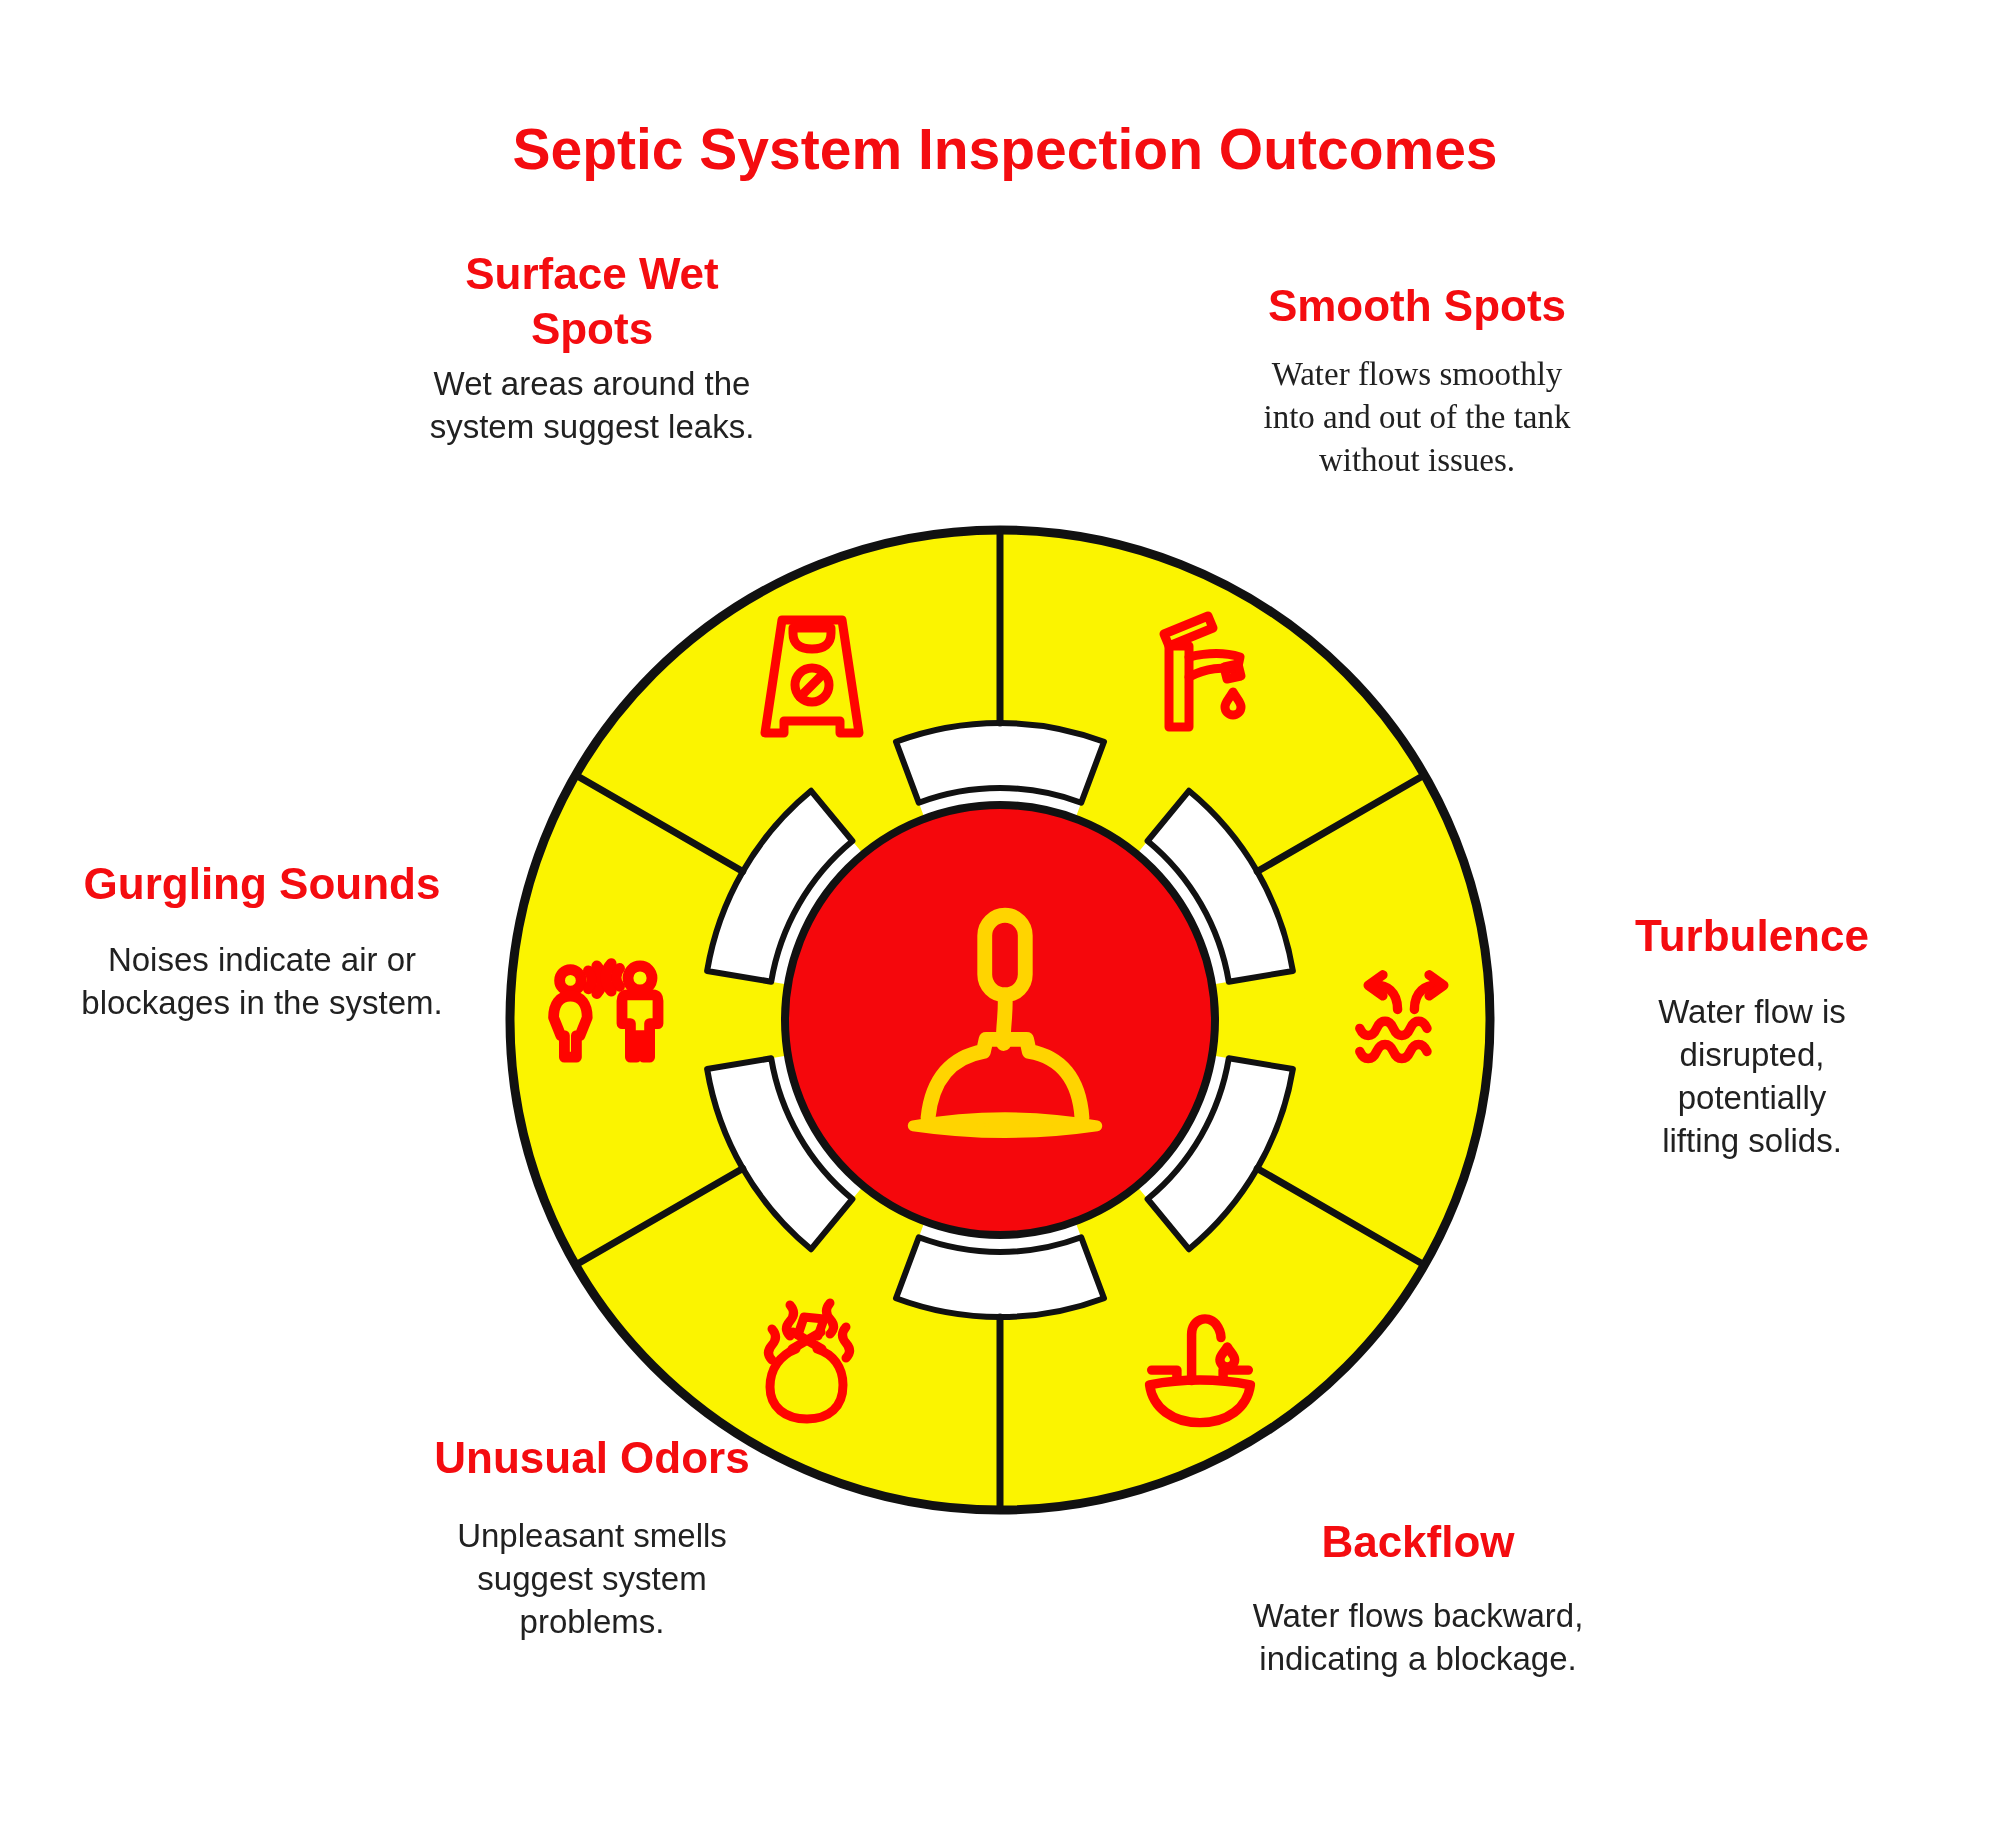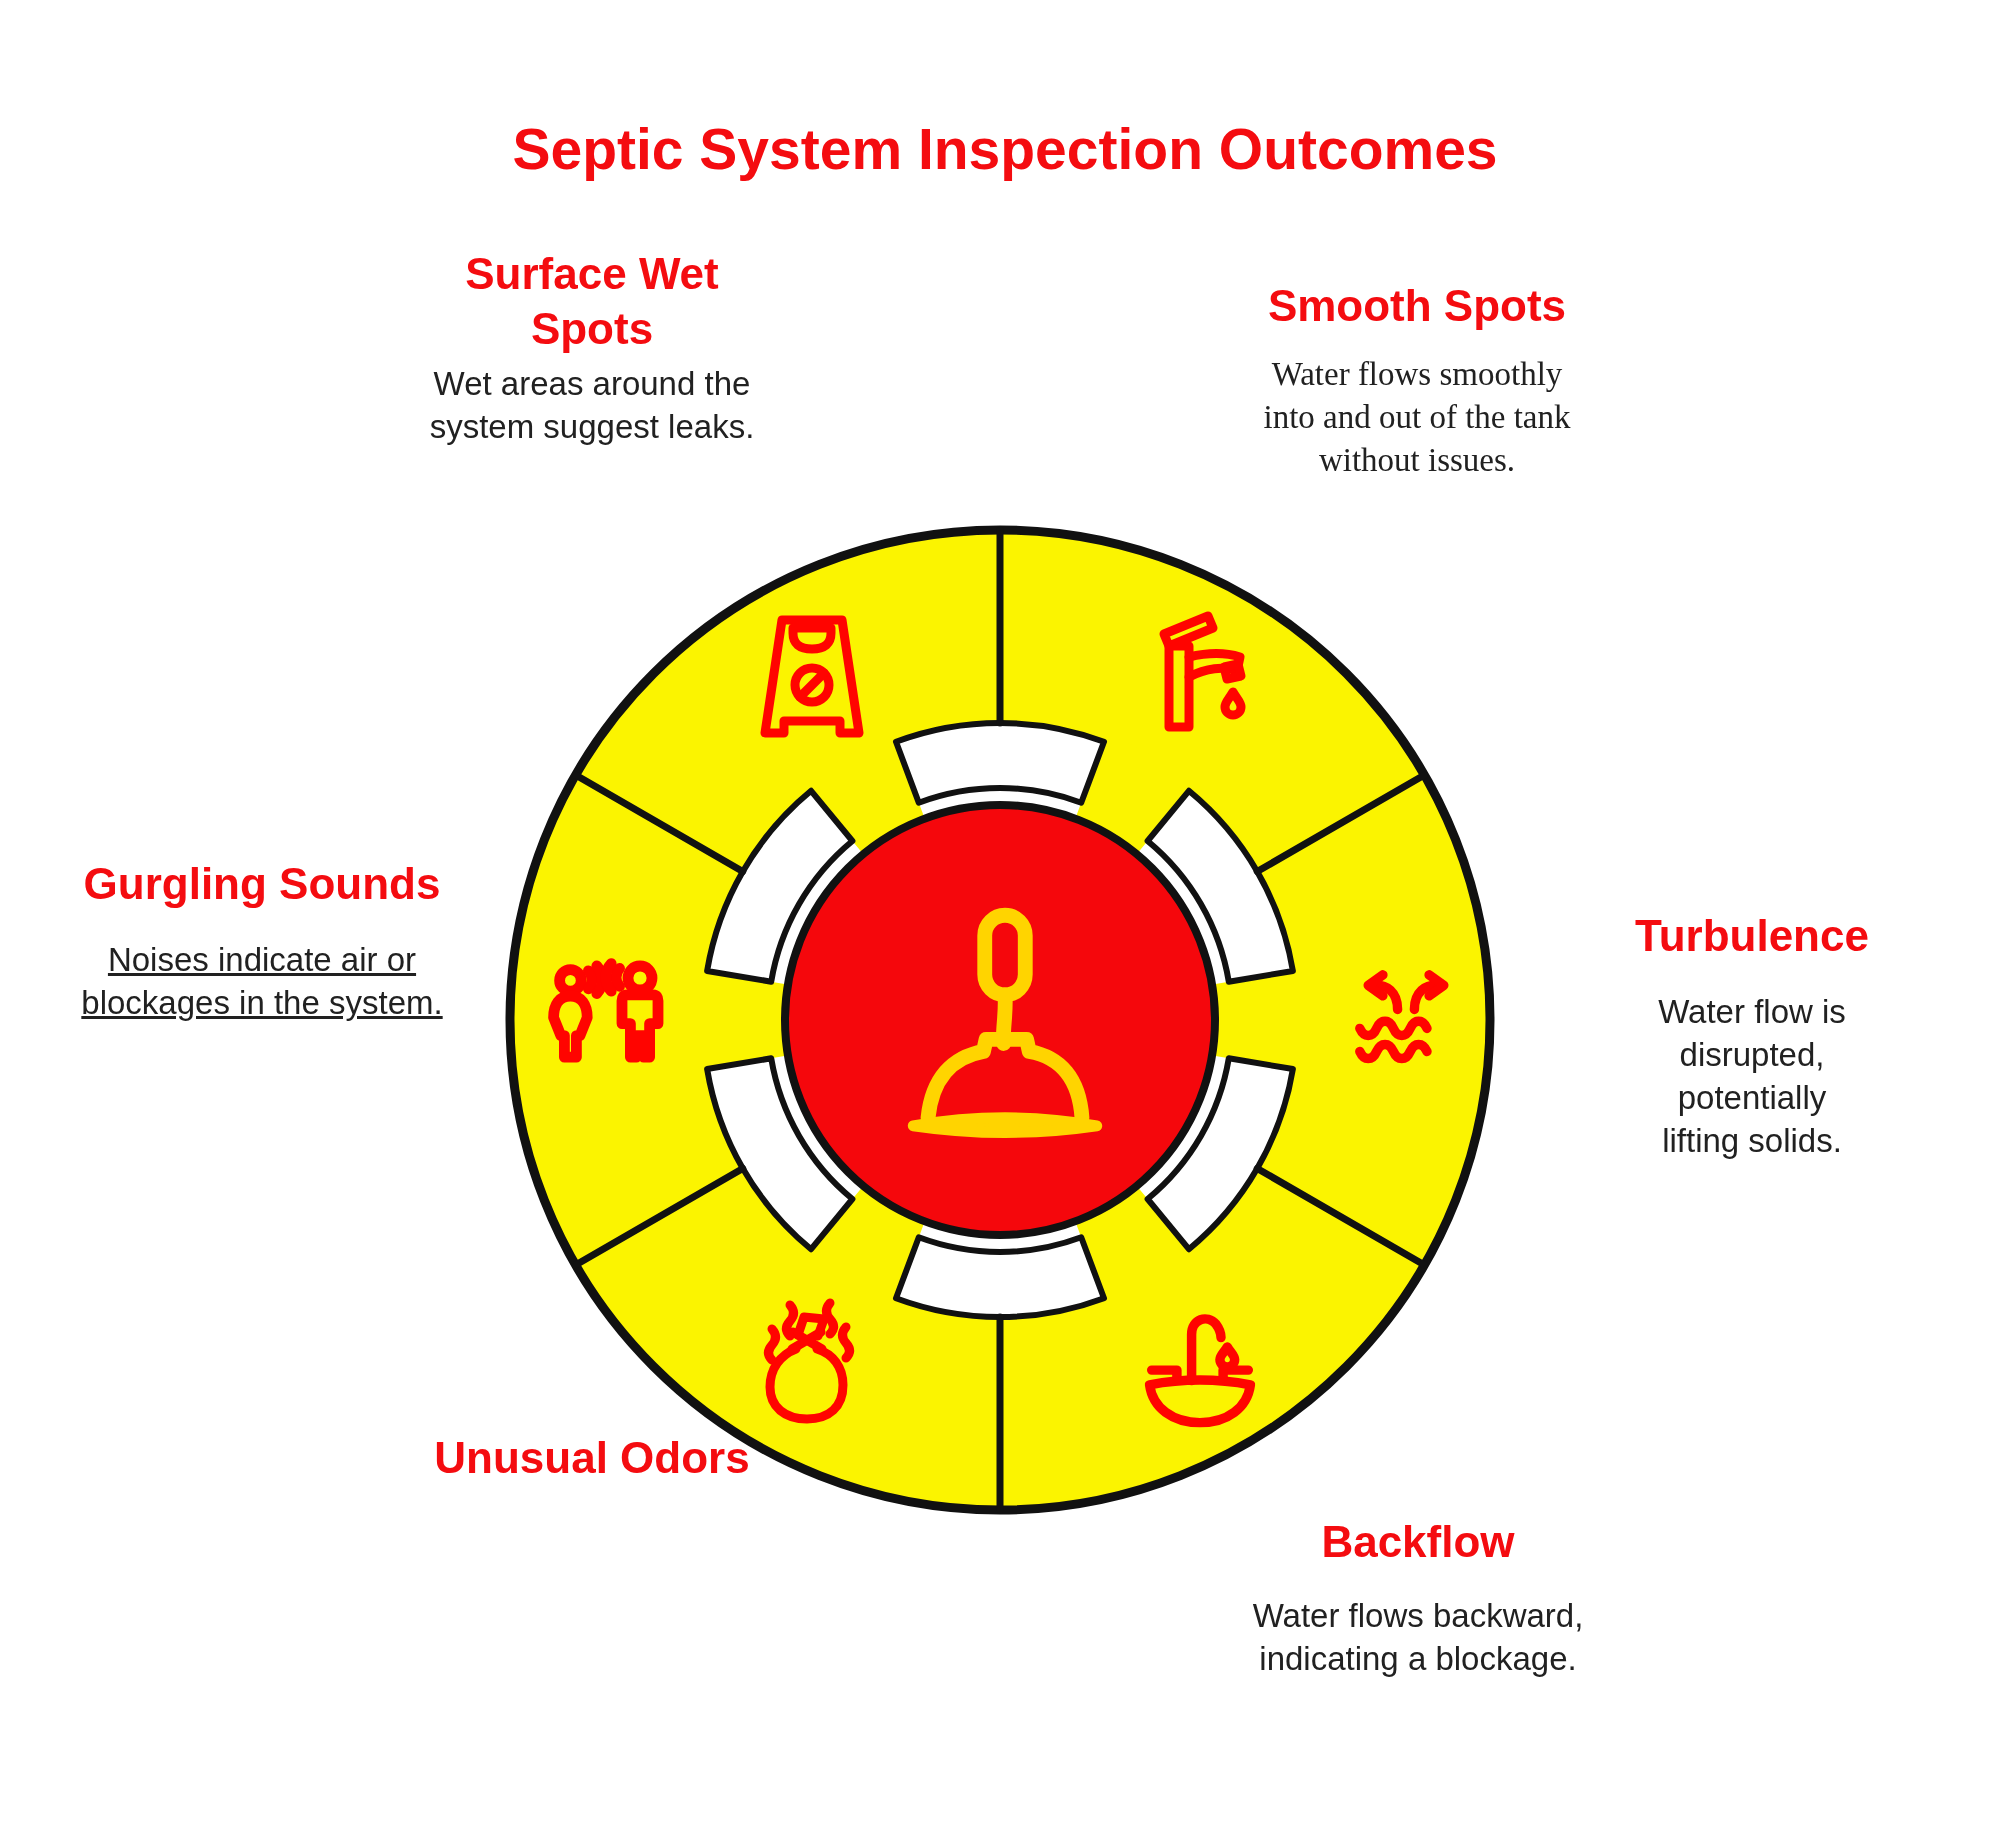--- a/index.html
+++ b/index.html
@@ -142,32 +142,35 @@
 
   <div class="section" style="left:1417px;top:278px;">
     <h2 class="heading">Smooth Spots</h2>
     <p class="body" style="margin-top:20px;font-family:Liberation Serif, serif;">Water flows smoothly
 into and out of the tank
 without issues.</p>
   </div>
 
   <div class="section" style="left:262px;top:856px;">
     <h2 class="heading">Gurgling Sounds</h2>
-    <p class="body" style="margin-top:28px;text-decoration:underline;">Noises indicate air or
+    <p class="body" style="margin-top:28px;">Noises indicate air or
 blockages in the system.</p>
   </div>
 
   <div class="section" style="left:1752px;top:908px;">
     <h2 class="heading">Turbulence</h2>
     <p class="body" style="margin-top:28px;">Water flow is disrupted,
 potentially lifting solids.</p>
   </div>
 
   <div class="section" style="left:592px;top:1430px;">
     <h2 class="heading">Unusual Odors</h2>
+    <p class="body" style="margin-top:30px;">Unpleasant smells
+suggest system
+problems.</p>
   </div>
 
   <div class="section" style="left:1418px;top:1514px;">
     <h2 class="heading">Backflow</h2>
     <p class="body" style="margin-top:26px;">Water flows backward,
 indicating a blockage.</p>
   </div>
 
 </div>
 

